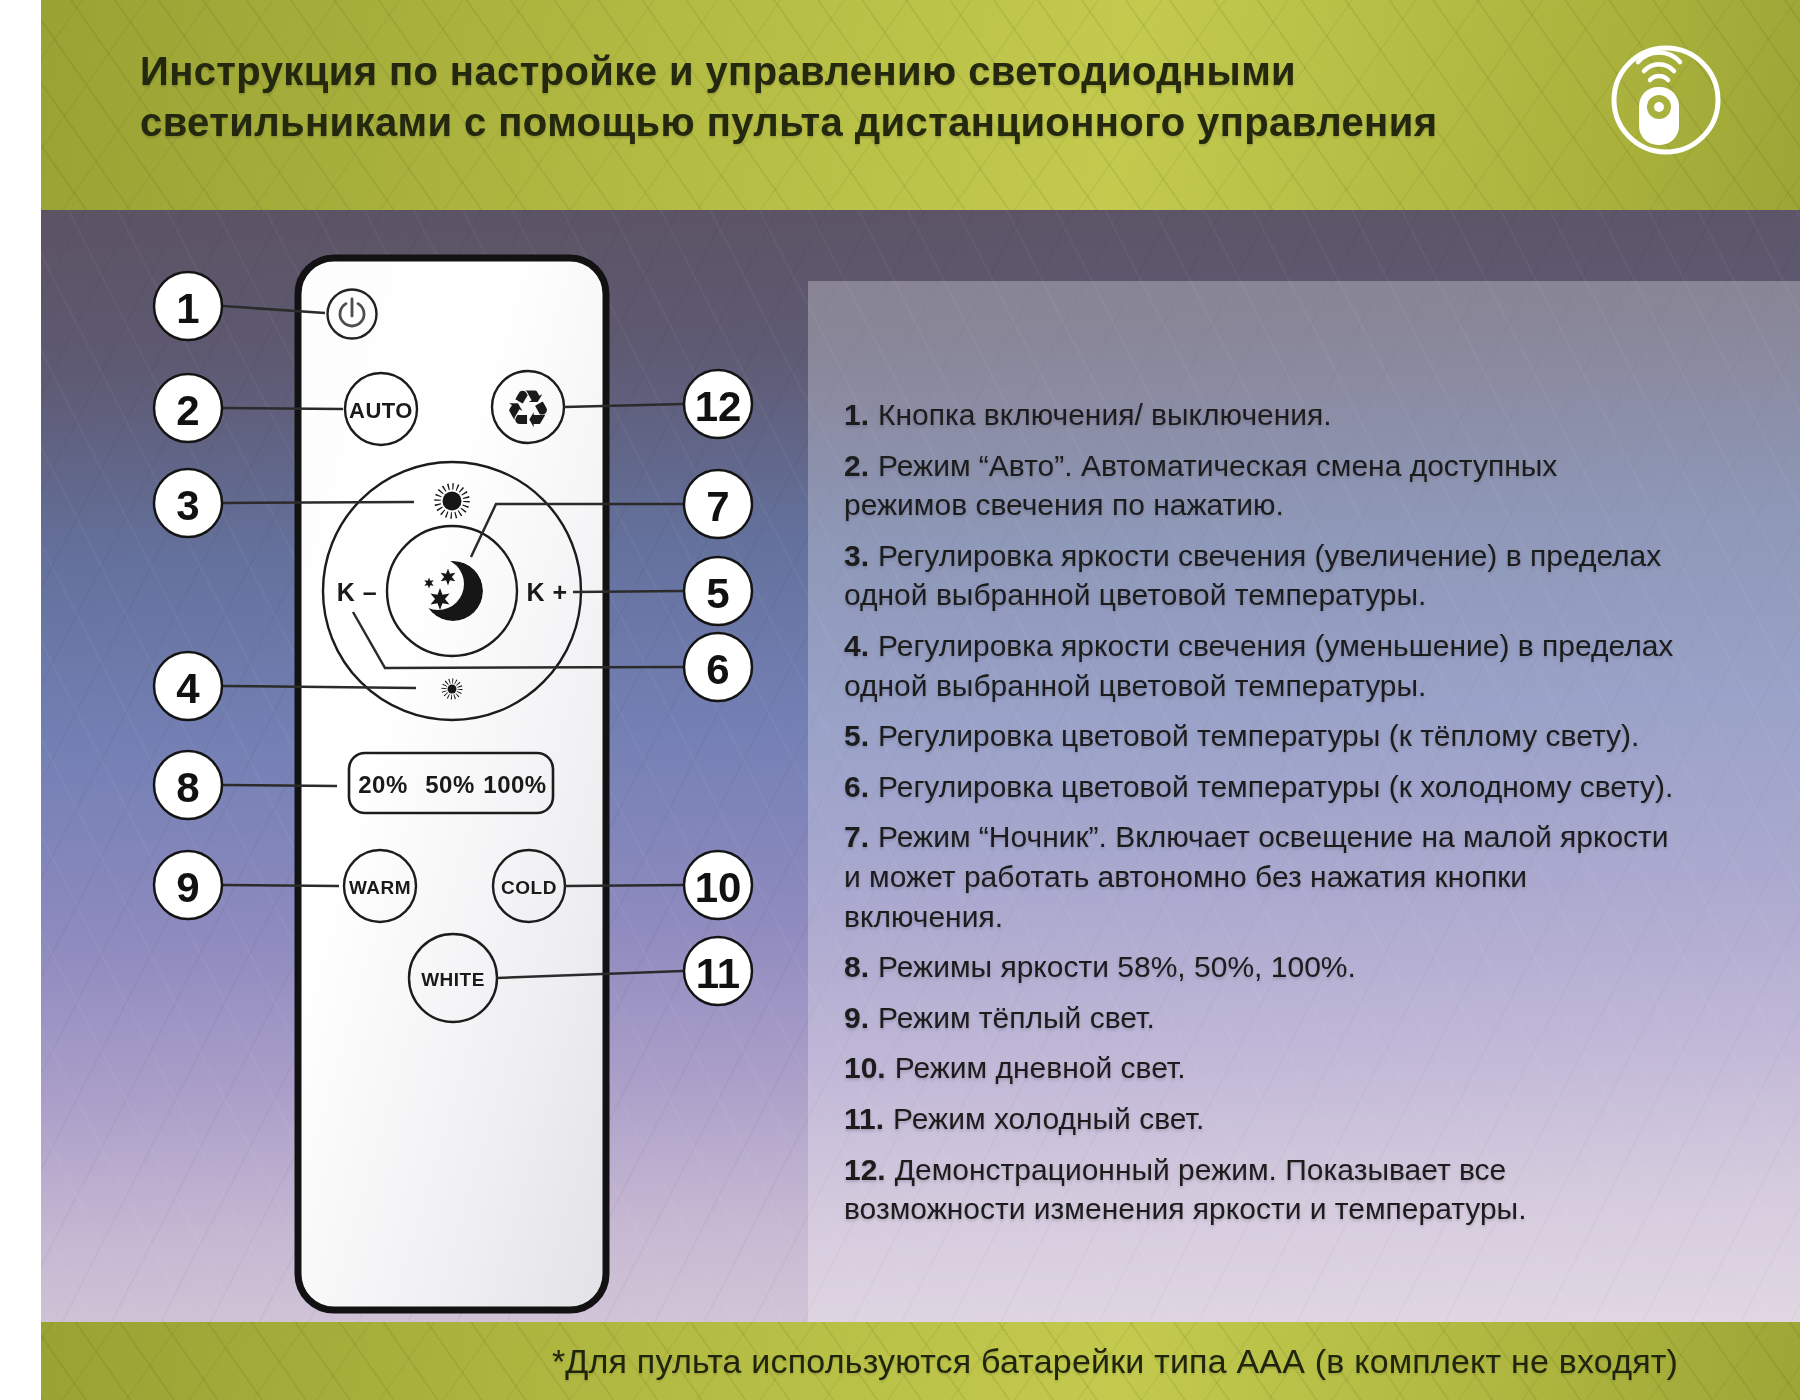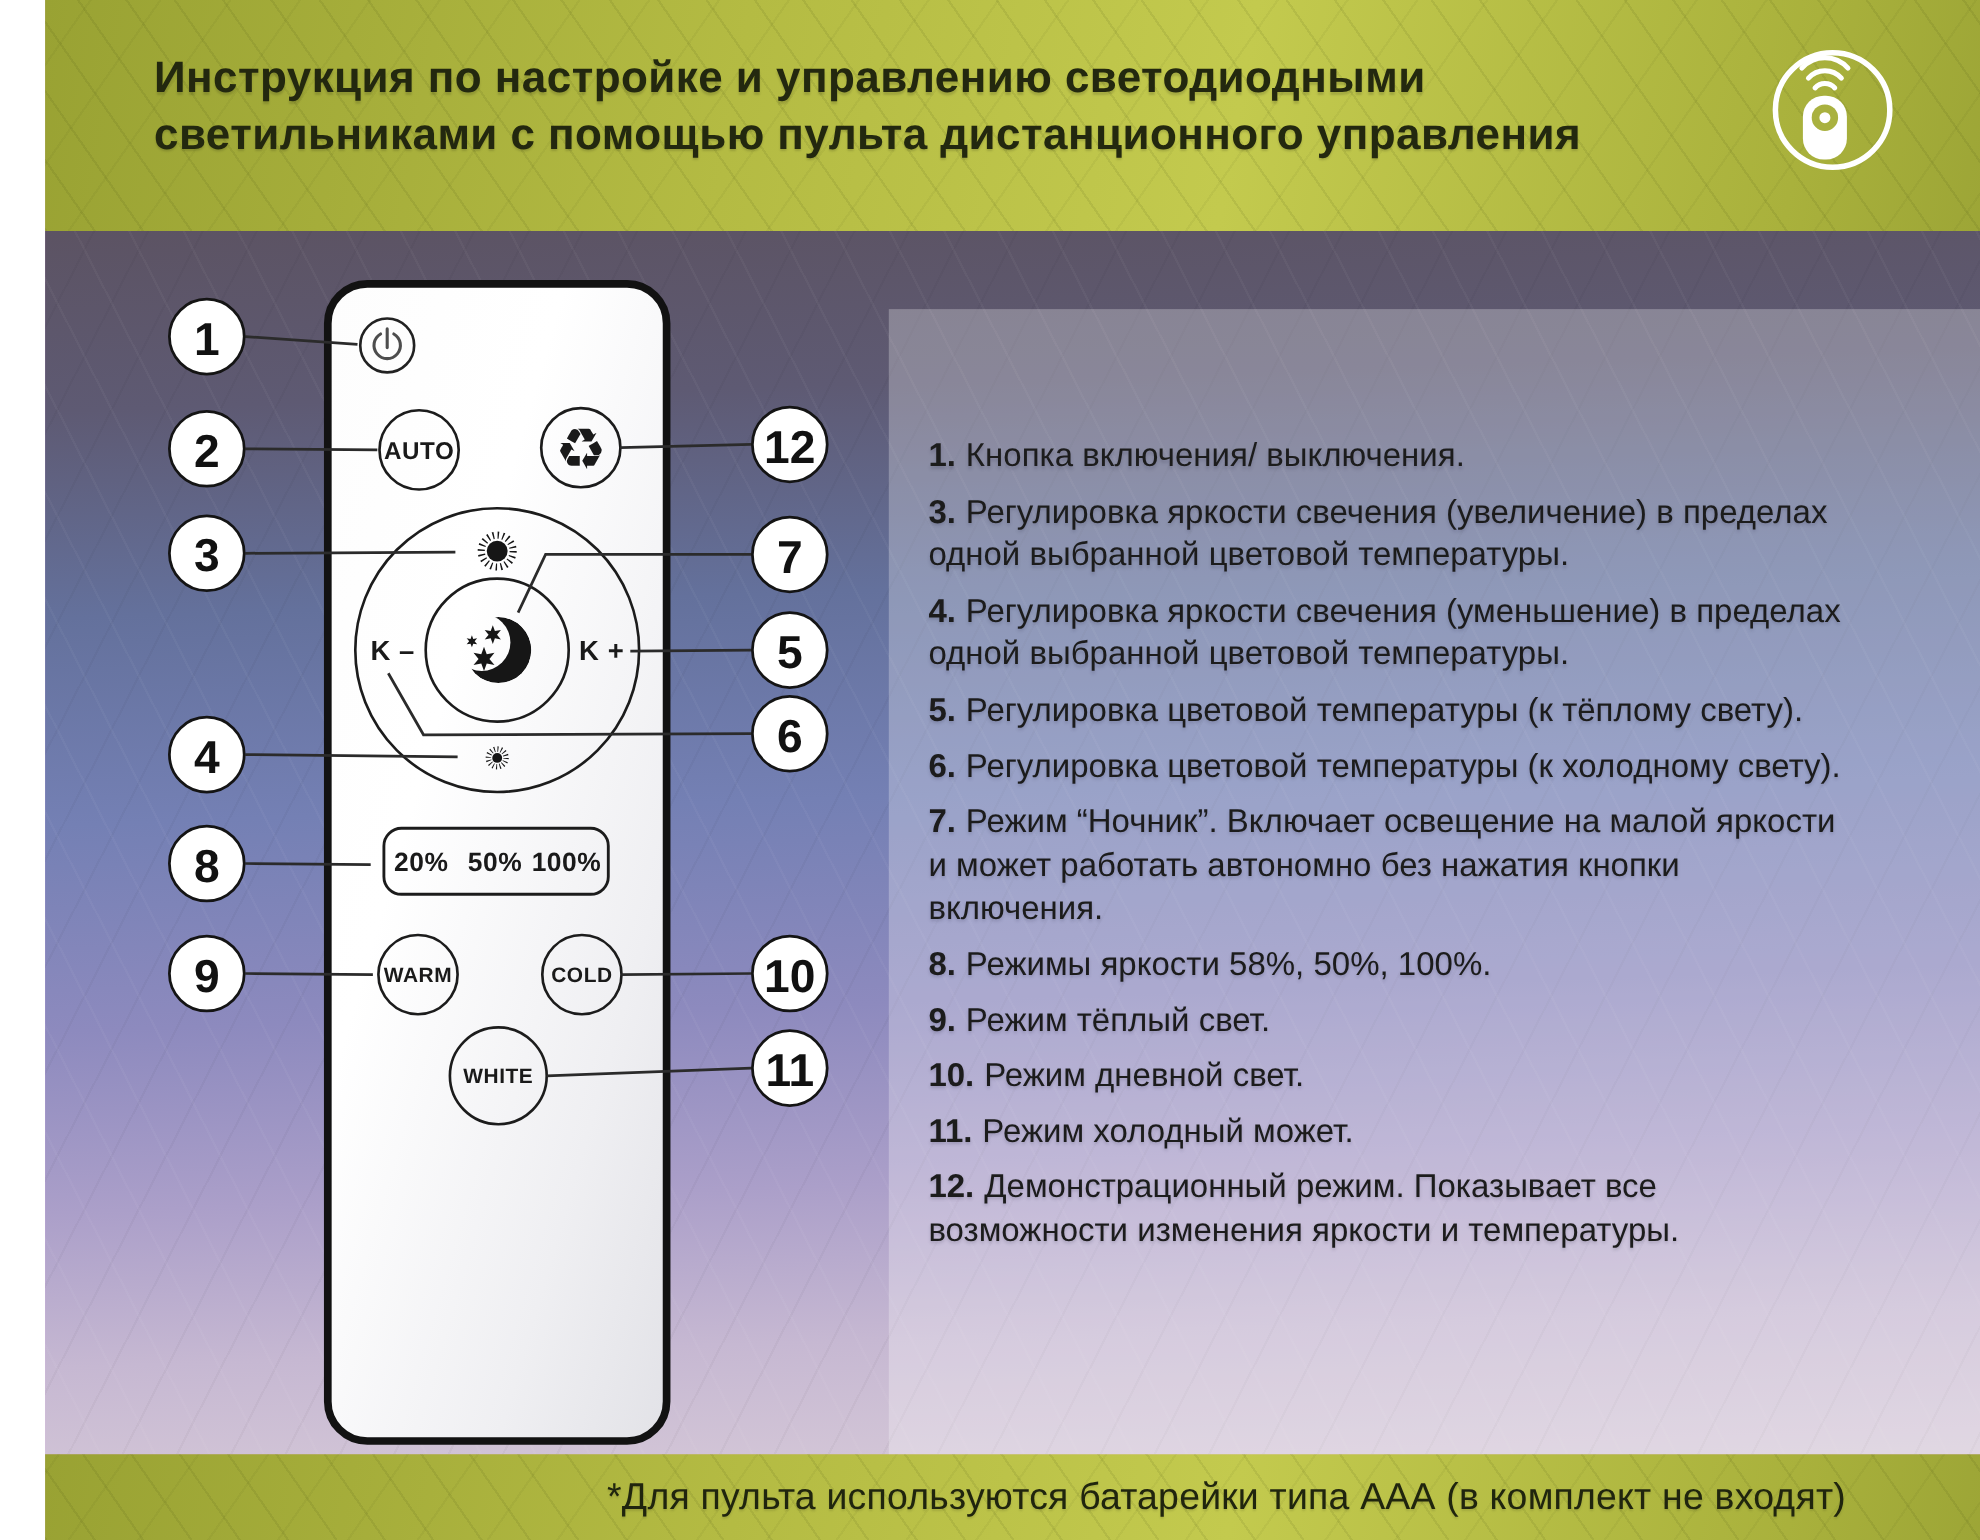--- a/index.html
+++ b/index.html
@@ -213,29 +213,30 @@
       </g>
       <g>
         <circle cx="597" cy="731" r="34" fill="#ffffff" stroke="#141414" stroke-width="2.5"></circle>
         <text class="callout-num" x="597" y="733">11</text>
       </g>
     </g>
   </svg>
 
   <section class="panel">
     <p><b>1.</b><span>Кнопка включения/ выключения.</span></p>
+    <p><b>2.</b><span>Режим “Авто”. Автоматическая смена доступных режимов свечения по нажатию.</span></p>
     <p><b>3.</b><span>Регулировка яркости свечения (увеличение) в пределах одной выбранной цветовой температуры.</span></p>
     <p><b>4.</b><span>Регулировка яркости свечения (уменьшение) в пределах одной выбранной цветовой температуры.</span></p>
     <p><b>5.</b><span>Регулировка цветовой температуры (к тёплому свету).</span></p>
     <p><b>6.</b><span>Регулировка цветовой температуры (к холодному свету).</span></p>
     <p><b>7.</b><span>Режим “Ночник”. Включает освещение на малой яркости и может работать автономно без нажатия кнопки включения.</span></p>
     <p><b>8.</b><span>Режимы яркости 58%, 50%, 100%.</span></p>
     <p><b>9.</b><span>Режим тёплый свет.</span></p>
     <p><b>10.</b><span>Режим дневной свет.</span></p>
-    <p><b>11.</b><span>Режим холодный может.</span></p>
+    <p><b>11.</b><span>Режим холодный свет.</span></p>
     <p><b>12.</b><span>Демонстрационный режим. Показывает все возможности изменения яркости и температуры.</span></p>
   </section>
 
   <div class="band footer-band">
     <div class="footer-note">*Для пульта используются батарейки типа ААА (в комплект не входят)</div>
   </div>
 
 </div>
 
 </body></html>

